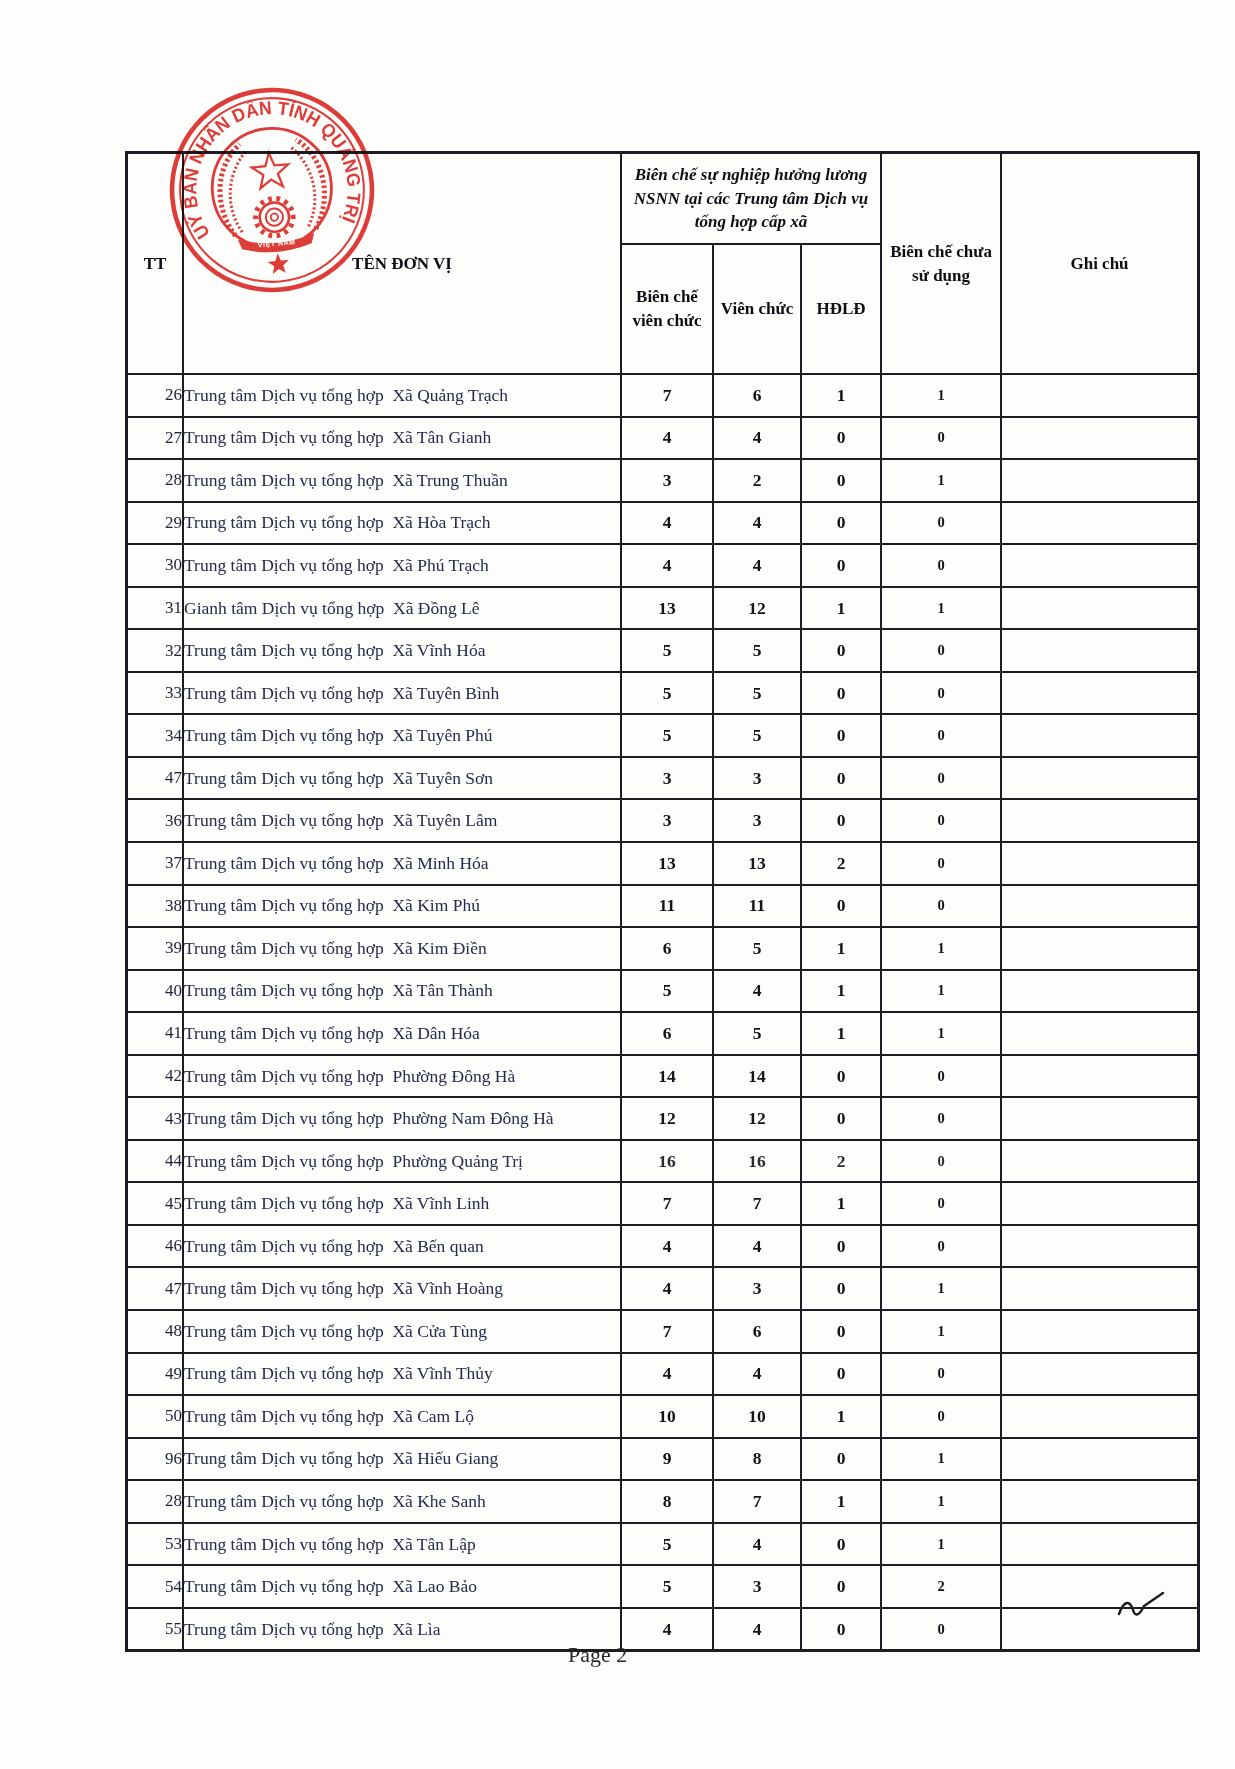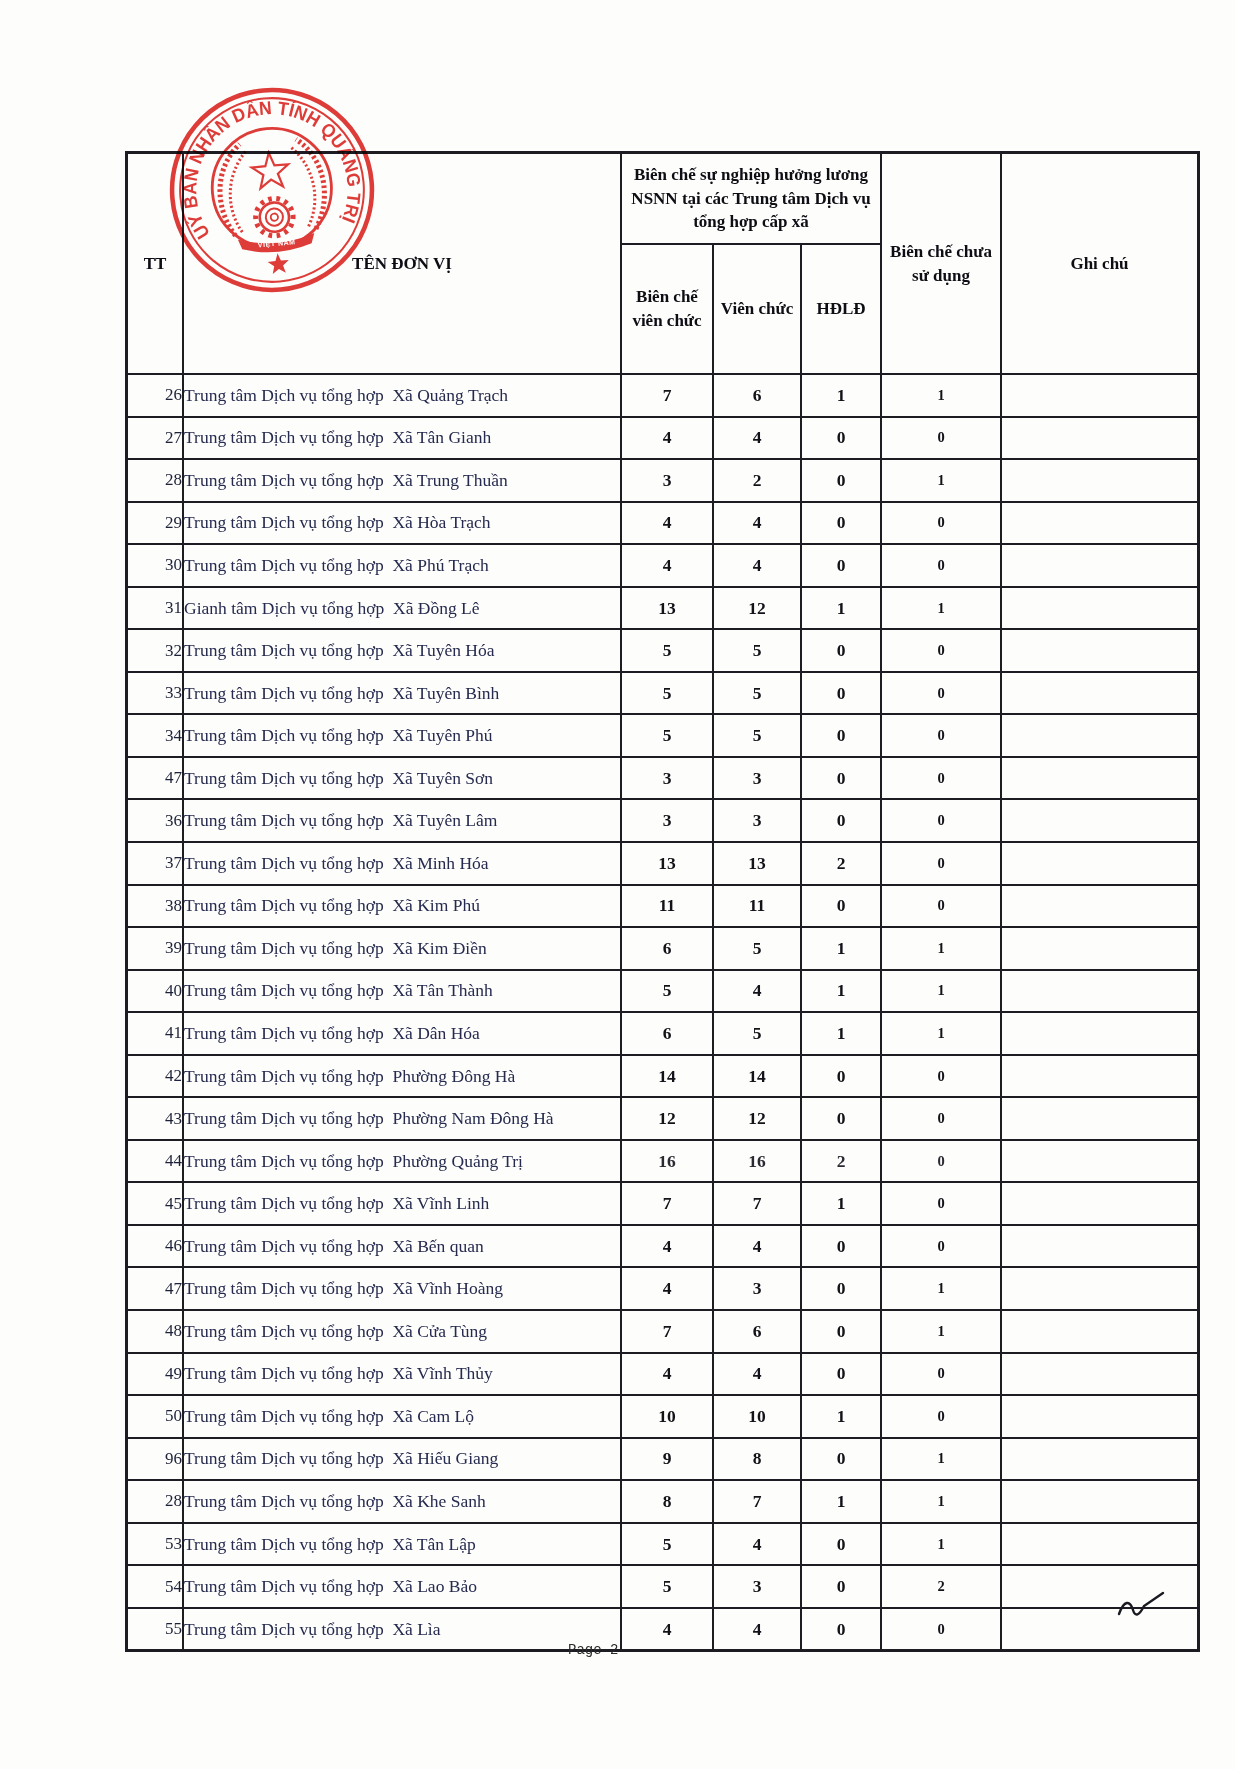--- a/index.html
+++ b/index.html
@@ -28,21 +28,21 @@
   col.c-v1{width:92px;}
   col.c-v2{width:88px;}
   col.c-v3{width:80px;}
   col.c-v4{width:120px;}
   col.c-note{width:197px;}
   thead th{
     font-weight:700;color:#0d0d14;
     text-align:center;vertical-align:middle;
     font-size:17px;line-height:1.4;
   }
-  th.group-head{height:89px;padding:4px 28px;}
+  th.group-head{height:89px;padding:4px 28px;font-style:italic;}
   th.sub-head{height:128px;padding:2px 6px;}
   th.tall-head{padding:2px 10px;}
   tbody td{height:40.55px;vertical-align:middle;}
   td.tt{text-align:right;font-size:17px;color:#1e2238;}
   td.name{
     text-align:left;padding-left:8px;font-size:17.5px;color:#252a4e;
     white-space:pre;
   }
   td.num{text-align:center;font-weight:700;font-size:17.5px;color:#121218;}
   td.small-num{text-align:center;font-weight:700;font-size:14.5px;color:#121218;}
@@ -50,22 +50,22 @@
   td.note{background:transparent;}
   
   .stamp{
     position:absolute;left:165px;top:82px;width:214px;height:216px;
     mix-blend-mode:multiply;opacity:.93;
     transform:rotate(-5deg);
   }
   
   .footer{
     position:absolute;left:568px;top:1642px;
-    font-family:Liberation Mono, monospace;
-    font-size:14px;color:#2b2b2b;text-align:center;
+    font-family:Liberation Serif, serif;
+    font-size:22px;color:#2b2b2b;text-align:center;
   }
   .tick{position:absolute;left:1116px;top:1590px;width:52px;height:34px;}
 </style>
 </head>
 <body>
 
 <div class="page">
 
   <table class="staff">
     <colgroup>
@@ -141,21 +141,21 @@
           <td class="tt">31</td>
           <td class="name">Gianh tâm Dịch vụ tổng hợp  Xã Đồng Lê</td>
           <td class="num">13</td>
           <td class="num">12</td>
           <td class="num">1</td>
           <td class="small-num">1</td>
           <td class="note"></td>
         </tr>
         <tr>
           <td class="tt">32</td>
-          <td class="name">Trung tâm Dịch vụ tổng hợp  Xã Tuyên Hóa</td>
+          <td class="name">Trung tâm Dịch vụ tổng hợp  Xã Vĩnh Hóa</td>
           <td class="num">5</td>
           <td class="num">5</td>
           <td class="num">0</td>
           <td class="small-num">0</td>
           <td class="note"></td>
         </tr>
         <tr>
           <td class="tt">33</td>
           <td class="name">Trung tâm Dịch vụ tổng hợp  Xã Tuyên Bình</td>
           <td class="num">5</td>

